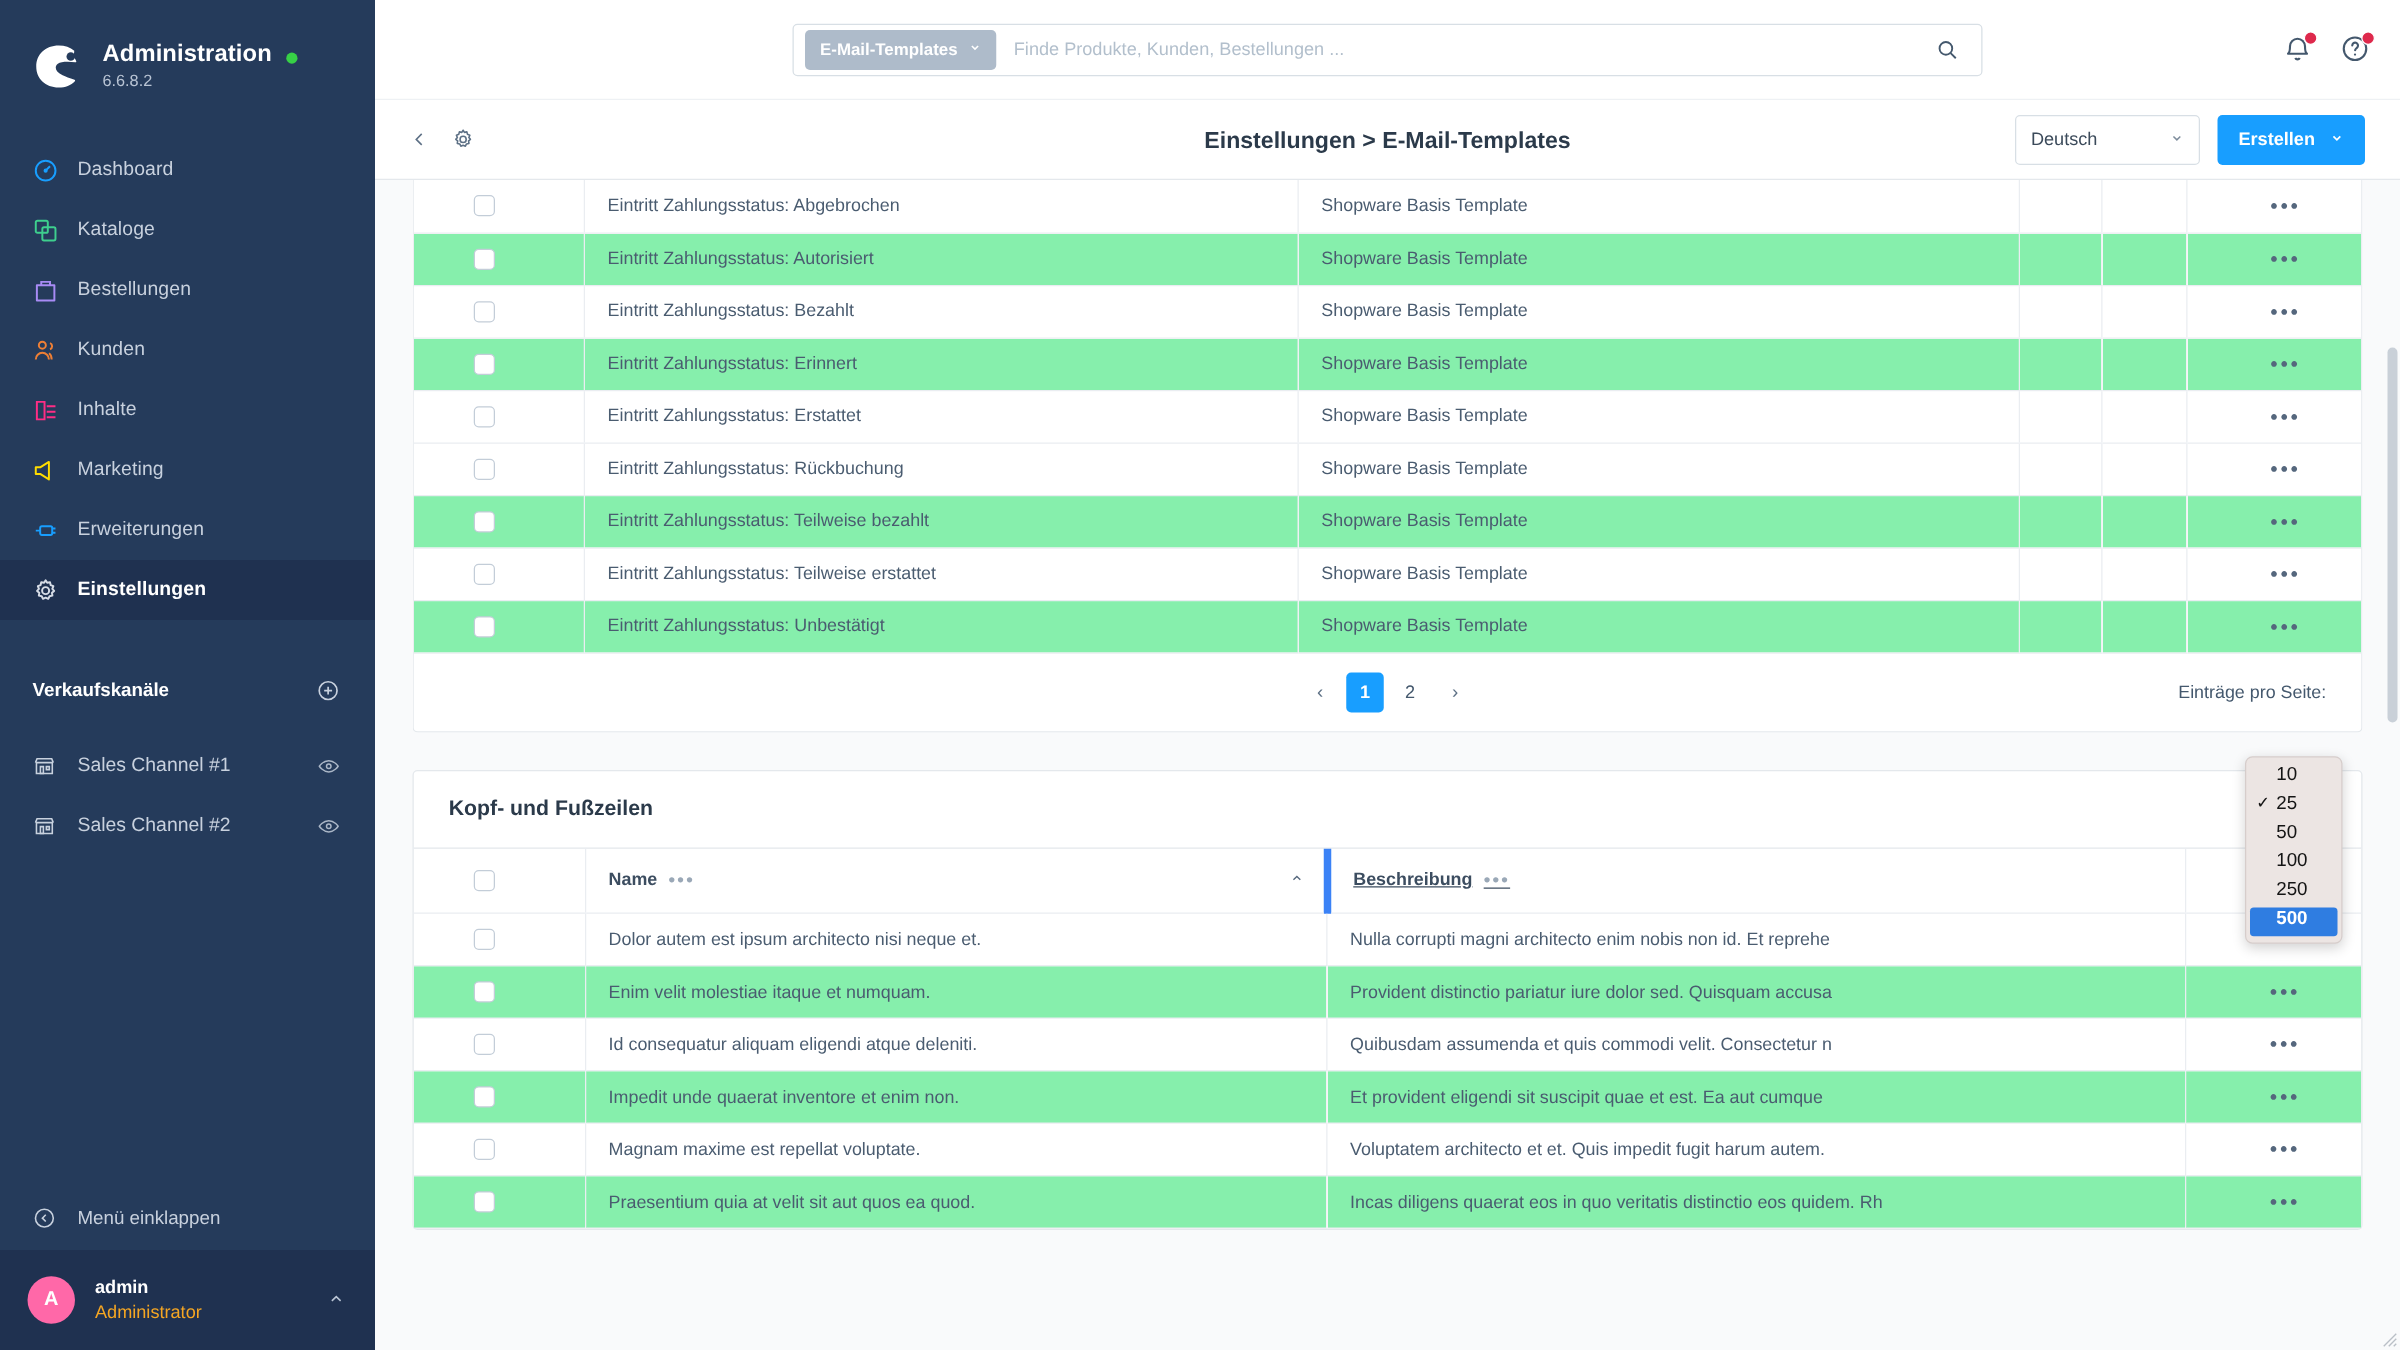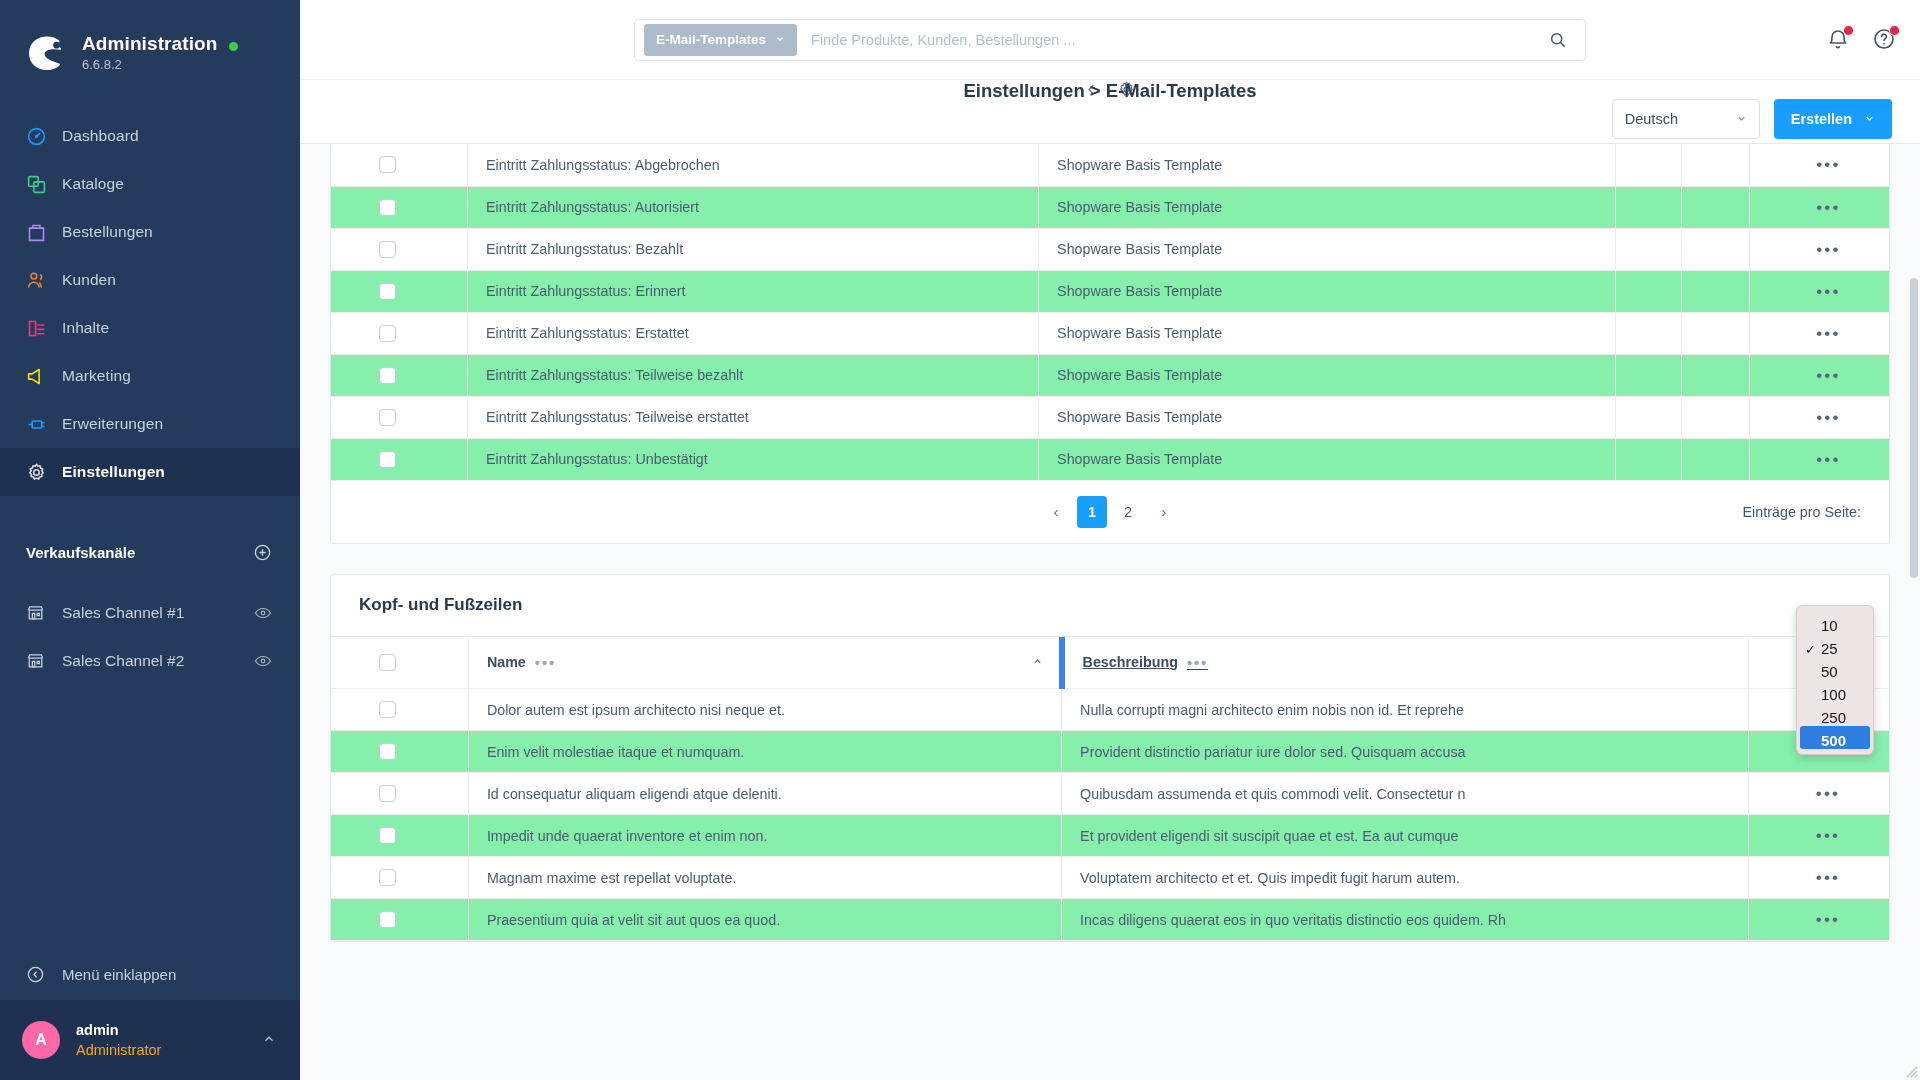--- a/index.html
+++ b/index.html
@@ -116,21 +116,21 @@
     position: absolute; right: -2px; top: -2px;
     width: 11px; height: 11px; border-radius: 50%; background: #de294c;
     border: 1.5px solid #fff;
   }
 
   
   .smartbar {
     height: 64px; background: #fff;
     display: flex; align-items: center;
     border-bottom: 1px solid #e4e8ec;
-    position: relative; padding: 0 28px; flex-direction: column;
+    position: relative; padding: 0 28px;
   }
   .sb-back { display: flex; align-items: center; gap: 18px; }
   .sb-ico { cursor: pointer; display: flex; align-items: center; }
   .sb-title {
     position: absolute; left: 50%; transform: translateX(-50%);
     font-size: 18.5px; color: #2b3a4a; font-weight: bold; white-space: nowrap;
   }
   .sb-right {
     margin-left: auto; display: flex; align-items: center; gap: 14px;
   }
@@ -222,21 +222,21 @@
 
   
   .dropdown {
     position: absolute; left: 1496px; top: 605px;
     width: 78px; background: #ece5e3;
     border-radius: 6px; border: 1px solid #d6cdcb;
     box-shadow: 0 3px 10px rgba(0,0,0,.18);
     padding: 5px 0; z-index: 60;
   }
   .dd-item {
-    height: 23px; display: flex; align-items: flex-end;
+    height: 23px; display: flex; align-items: flex-start;
     font-size: 15px; color: #141414; padding-left: 8px; cursor: pointer;
   }
   .dd-item .tick { width: 16px; font-size: 13px; display: inline-block; }
   .dd-item .lbl { }
   .dd-item.selected { background: #2f7de1; color: #fff; font-weight: bold; border-radius: 3px; margin: 0 3px; padding-left: 5px; }
 
   
   .vscroll {
     position: absolute; right: 2px; top: 148px; width: 8px; bottom: 8px;
     z-index: 30;
@@ -580,20 +580,32 @@
               <td class="row-cell sep-l">Eintritt Zahlungsstatus: Erstattet</td>
               <td class="row-cell sep-l">Shopware Basis Template</td>
               <td class="row-cell sep-l"></td>
               <td class="row-cell sep-l"></td>
               <td class="row-cell sep-l">
                   <div class="dots">•••</div>
                 </td>
             </tr>
 
 
+            <tr>
+              <td class="row-cell">
+                  <span class="cb"></span>
+                </td>
+              <td class="row-cell sep-l">Eintritt Zahlungsstatus: Rückbuchung</td>
+              <td class="row-cell sep-l">Shopware Basis Template</td>
+              <td class="row-cell sep-l"></td>
+              <td class="row-cell sep-l"></td>
+              <td class="row-cell sep-l">
+                  <div class="dots">•••</div>
+                </td>
+            </tr>
 
             <tr class="zebra">
               <td class="row-cell">
                   <span class="cb"></span>
                 </td>
               <td class="row-cell sep-l">Eintritt Zahlungsstatus: Teilweise bezahlt</td>
               <td class="row-cell sep-l">Shopware Basis Template</td>
               <td class="row-cell sep-l"></td>
               <td class="row-cell sep-l"></td>
               <td class="row-cell sep-l">

